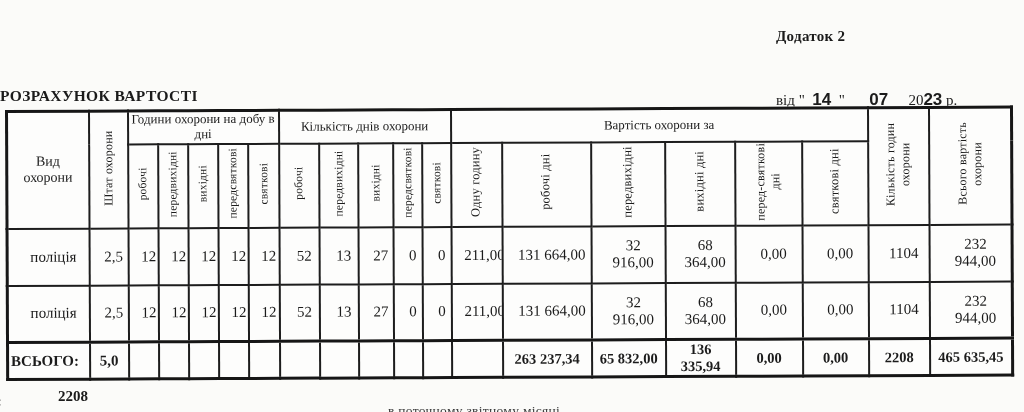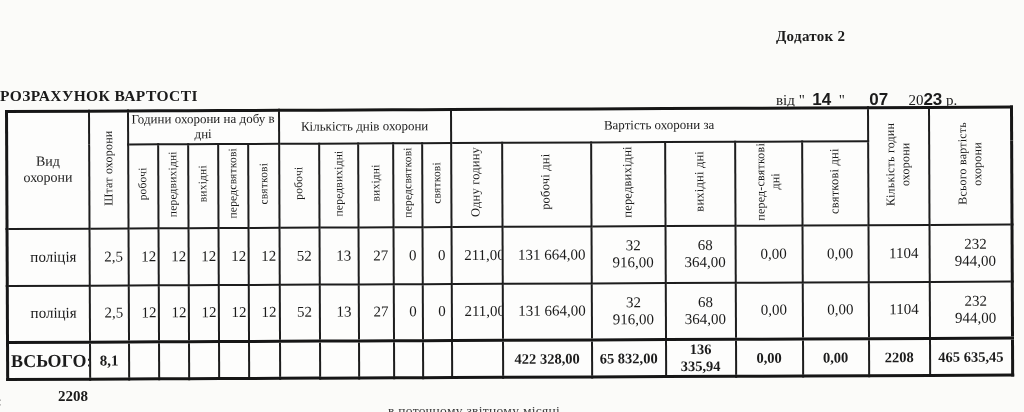--- a/index.html
+++ b/index.html
@@ -31,21 +31,21 @@
   th, td { border:2px solid #1d1d1d; padding:0 2px; text-align:center; vertical-align:middle;
            font-weight:normal; font-size:15px; overflow:hidden; }
   table { border:3px solid #161616; }
   tr.hdr-group th { height:33px; font-size:13px; line-height:1.15; }
   tr.hdr-sub th { height:83px; }
   tr.data td { height:57px;padding-left:12px; }
   tr.totals td { height:27px; border-top:3px solid #161616; font-weight:bold; }
   .vert { display:inline-block; writing-mode:vertical-rl; transform:rotate(180deg);
           font-size:11.5px; line-height:1.25; max-height:78px; letter-spacing:.2px; }
   .vert-2row { max-height:106px; font-size:12px; }
-  .totals-label { text-align:right; font-weight:bold; padding-right:10px; font-size:18px; }
+  .totals-label { text-align:right; font-weight:bold; padding-right:10px; font-size:15px; }
   tr.totals td.num { font-size:14.5px; }
 
   
   .hand-total { position:absolute; top:388px; left:36px; width:74px; text-align:center;
                 font-weight:bold; font-size:15px; }
   .edge-artifact { position:absolute; top:394px; left:-3px; font-weight:bold; font-size:14px; color:#333; }
   .cutoff-note { position:absolute; top:403px; left:388px; font-size:13.5px; color:#3a3a3a;
                  letter-spacing:.3px; white-space:nowrap; }
 </style>
 </head>
@@ -159,33 +159,33 @@
         <td>32 916,00</td>
         <td>68 364,00</td>
         <td>0,00</td>
         <td>0,00</td>
         <td>1104</td>
         <td>232 944,00</td>
       </tr>
 
       <tr class="totals">
         <td class="totals-label">ВСЬОГО:</td>
-        <td>8,1</td>
+        <td>5,0</td>
         <td></td>
         <td></td>
         <td></td>
         <td></td>
         <td></td>
         <td></td>
         <td></td>
         <td></td>
         <td></td>
         <td></td>
         <td></td>
-        <td class="num">422 328,00</td>
+        <td class="num">263 237,34</td>
         <td class="num">65 832,00</td>
         <td class="num">136 335,94</td>
         <td class="num">0,00</td>
         <td class="num">0,00</td>
         <td class="num">2208</td>
         <td class="num">465 635,45</td>
       </tr>
     </tbody>
       </table>
   </div>

